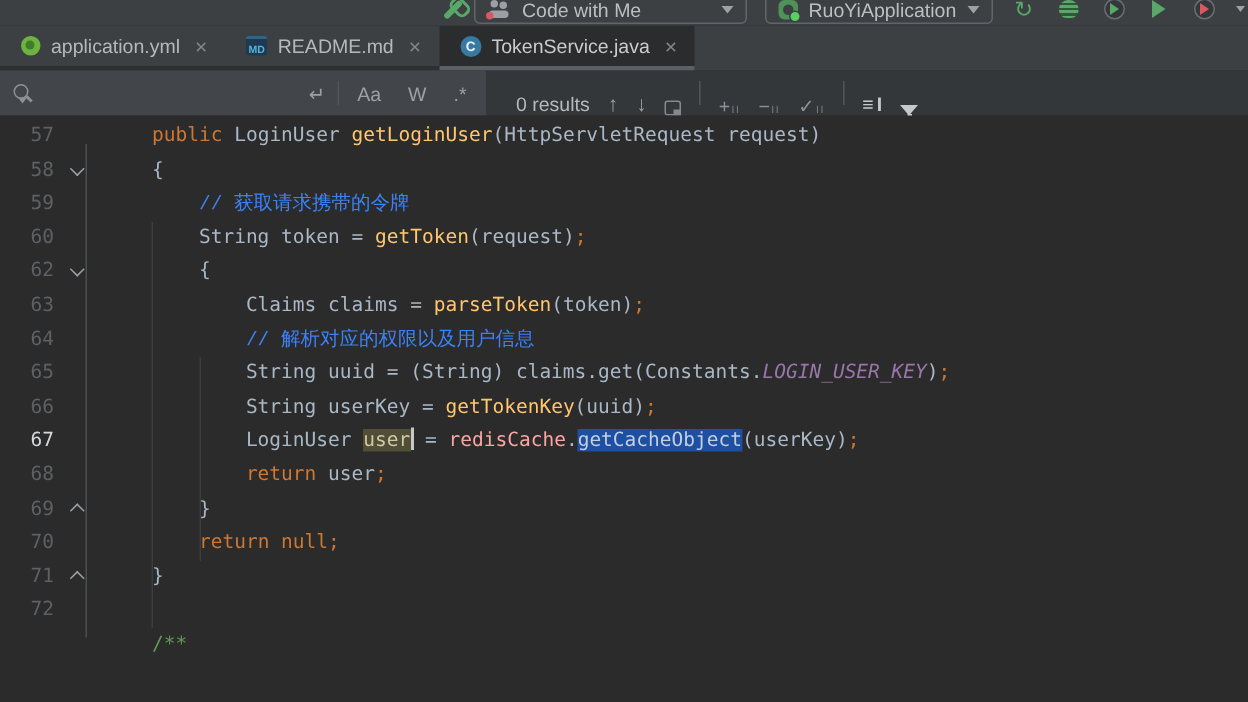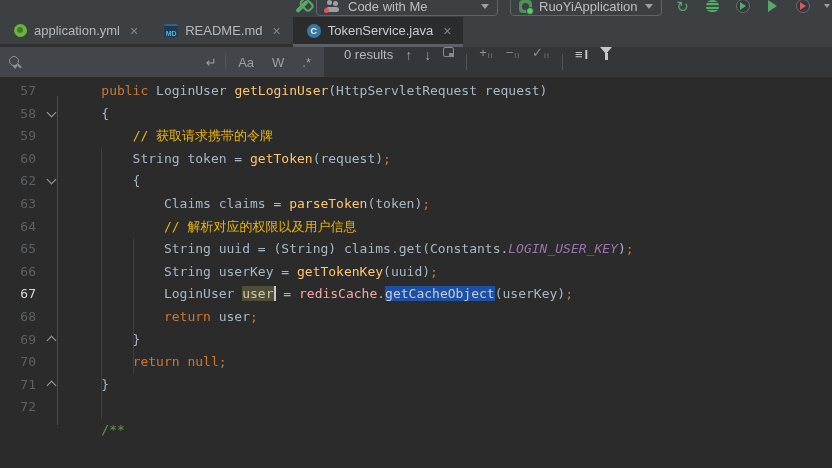--- a/index.html
+++ b/index.html
@@ -69,21 +69,21 @@
   .mag::after { content:""; position:absolute; left:9px; top:10px; width:5px; height:1.6px;
                 background:#8e9296; transform:rotate(45deg); }
   .mag .dd { position:absolute; right:-4px; bottom:1px; width:0; height:0;
              border-left:3px solid transparent; border-right:3px solid transparent;
              border-top:4px solid #8e9296; }
   .sfield input { flex:1; background:transparent; border:none; outline:none; color:#ccc;
                   font-size:13px; font-family:"Liberation Sans",sans-serif; }
   .vsep { width:1px; height:16px; background:#515559; align-self:center; }
   .tgl { color:#9da0a4; padding:0 5px; font-size:13px; background:none; border:none;
          font-family:"Liberation Sans",sans-serif; }
-  .fb-right { display:flex; align-items:flex-start; gap:12px; padding-left:20px; }
+  .fb-right { display:flex; align-items:flex-end; gap:12px; padding-left:20px; }
   .results { color:#b7babd; }
   .arrow { font-size:14px; color:#9da0a4; }
   .owin { width:11px; height:10px; border:1.5px solid #85888c; border-radius:2px; position:relative; }
   .owin::after { content:""; position:absolute; right:-1px; bottom:-1px; width:5px; height:4px;
                  background:#85888c; }
   .occ { display:flex; align-items:flex-end; gap:1px; color:#8f9296; }
   .occ .mn { font-size:13px; line-height:12px; }
   .occ .sb { font-size:7px; letter-spacing:1px; color:#797d81; }
   .mline { display:flex; align-items:center; gap:2px; color:#c6c9cc; font-size:13px; font-weight:bold; }
   .funnel { width:0; height:0; border-left:6px solid transparent; border-right:6px solid transparent;
@@ -100,21 +100,21 @@
   .foldcol { width:24px; flex:none; position:relative; }
   .fold { position:absolute; left:8px; top:8px; width:7px; height:7px;
           border-left:1.5px solid #9da1a5; border-top:1.5px solid #9da1a5; background:#2b2b2b; }
   .fold.up { transform:rotate(45deg); }
   .fold.down { transform:rotate(225deg); top:6px; }
   pre.code { font-family:inherit; font-size:13px; line-height:22.6px; padding-left:6px; }
   .t-p  { color:#a9b7c6; }
   .t-k  { color:#cc7832; }
   .t-m  { color:#ffc66d; }
   .t-mi { color:#ffc66d; font-style:italic; }
-  .t-cm { color:#eab308; }
+  .t-cm { color:#3b82f6;font-family:Liberation Mono, monospace; }
   .t-doc{ color:#629755; }
   .t-fld{ color:#fca5a5; }
   .t-ci { color:#9876aa; font-style:italic; }
   .t-hw { background:#514e38; color:#cdc9a5; }
   .t-hs { background:#1d4fa3; color:#c3cede;text-align:center; }
   .t-caret { display:inline-block; width:2px; height:15px; background:#c8c8c8;
              vertical-align:-3px; }
   .overlay { position:absolute; background:#3d3d3d; width:1px; z-index:0; }
   .scopeline { position:absolute; background:#4c4f52; width:1px; left:57px; z-index:0; }
 </style>

